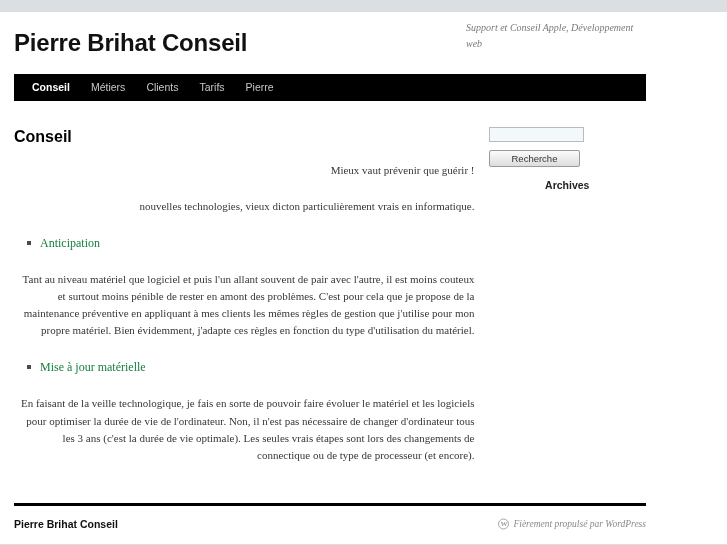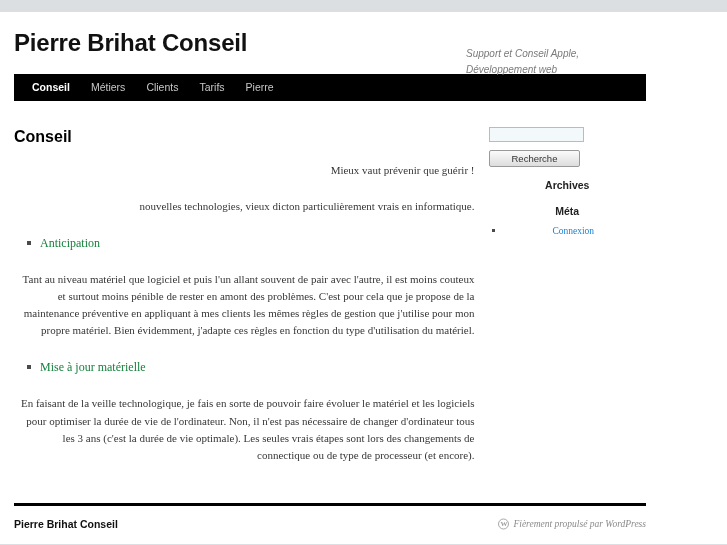--- a/index.html
+++ b/index.html
@@ -44,23 +44,23 @@
     margin: 0;
     display: inline-block;
   }
   .site-title a {
     color: #111111;
     text-decoration: none;
   }
   .site-description {
     position: absolute;
     right: 14px;
-    top: 34px;
+    top: 8px;
     width: 180px;
-    font-family: Liberation Sans, sans-serif;
+    font-family: Liberation Serif, serif;
     font-style: italic;
     font-size: 10px;
     line-height: 1.55;
     color: #7a7a7a;
     text-align: left;
   }
 
   
   .nav-wrap {
     margin: 0 14px;
@@ -322,28 +322,20 @@
 
       <form class="search-form">
         <input type="text" class="search-field" placeholder="" style="">
         <button type="button" class="search-submit">Recherche</button>
       </form>
 
       <div class="widget">
         <h3 class="widget-title">Archives</h3>
       </div>
 
-      <div class="widget">
-        <h3 class="widget-title">Méta</h3>
-        <ul>
-          <li>
-            <a href="#">Connexion</a>
-          </li>
-        </ul>
-      </div>
 
     </div>
   </div>
 
   <div class="footer-wrap">
     <hr class="footer-rule">
     <div class="footer">
       <span class="footer-site-name">Pierre Brihat Conseil</span>
       <span class="footer-credit">
         <span class="wp-logo">W</span>

